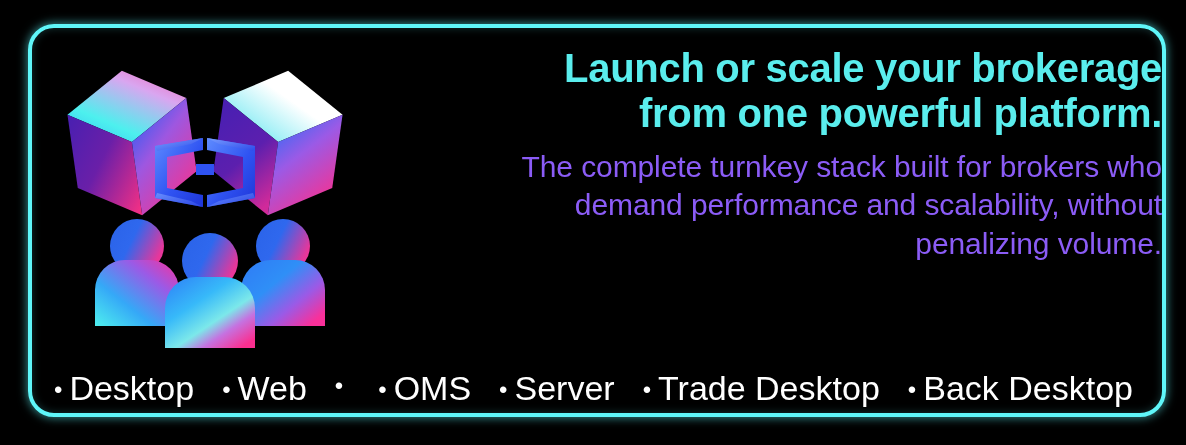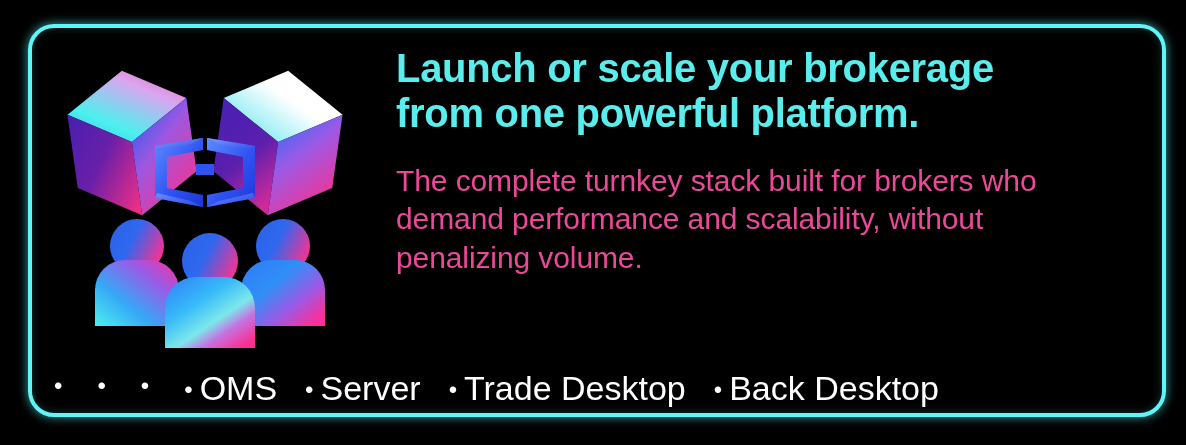--- a/index.html
+++ b/index.html
@@ -33,20 +33,21 @@
     position:absolute;
     left:32px; top:28px;
     width:1130px; height:385px;
     display:flex;
     flex-direction:column;
   }
   .upper {
     flex:1 1 auto;
     display:flex;
     align-items:flex-start;
+    text-align:right;
   }
 
   
   .illus {
     position:relative;
     width:318px; height:290px;
     flex:0 0 318px;
     margin-left:23px;
     margin-top:30px;
   }
@@ -60,22 +61,22 @@
   }
   .headline {
     color:#5aeded;
     font-size:40px;
     font-weight:bold;
     line-height:1.13;
     letter-spacing:-0.3px;
     white-space:pre-line;
   }
   .subcopy {
-    margin-top:26px;
-    color:#ec4899;
+    margin-top:12px;
+    color:#8b5cf6;
     font-size:30px;
     font-weight:normal;
     line-height:1.27;
     letter-spacing:-0.1px;
     white-space:pre-line;
   }
 
   
   .bullets {
     flex:0 0 auto;
@@ -236,23 +237,25 @@
         <div class="subcopy">The complete turnkey stack built for brokers who
 demand performance and scalability, without
 penalizing volume.</div>
       </div>
 
     </div>
 
     <div class="bullets">
       <span class="bullet">
         <span class="dot">•</span>
-      </span>
-      <span class="bullet">
-        <span class="dot">•</span>
+        <span>Desktop</span>
+      </span>
+      <span class="bullet">
+        <span class="dot">•</span>
+        <span>Web</span>
       </span>
       <span class="bullet">
         <span class="dot">•</span>
       </span>
       <span class="bullet">
         <span class="dot">•</span>
         <span>OMS</span>
       </span>
       <span class="bullet">
         <span class="dot">•</span>

